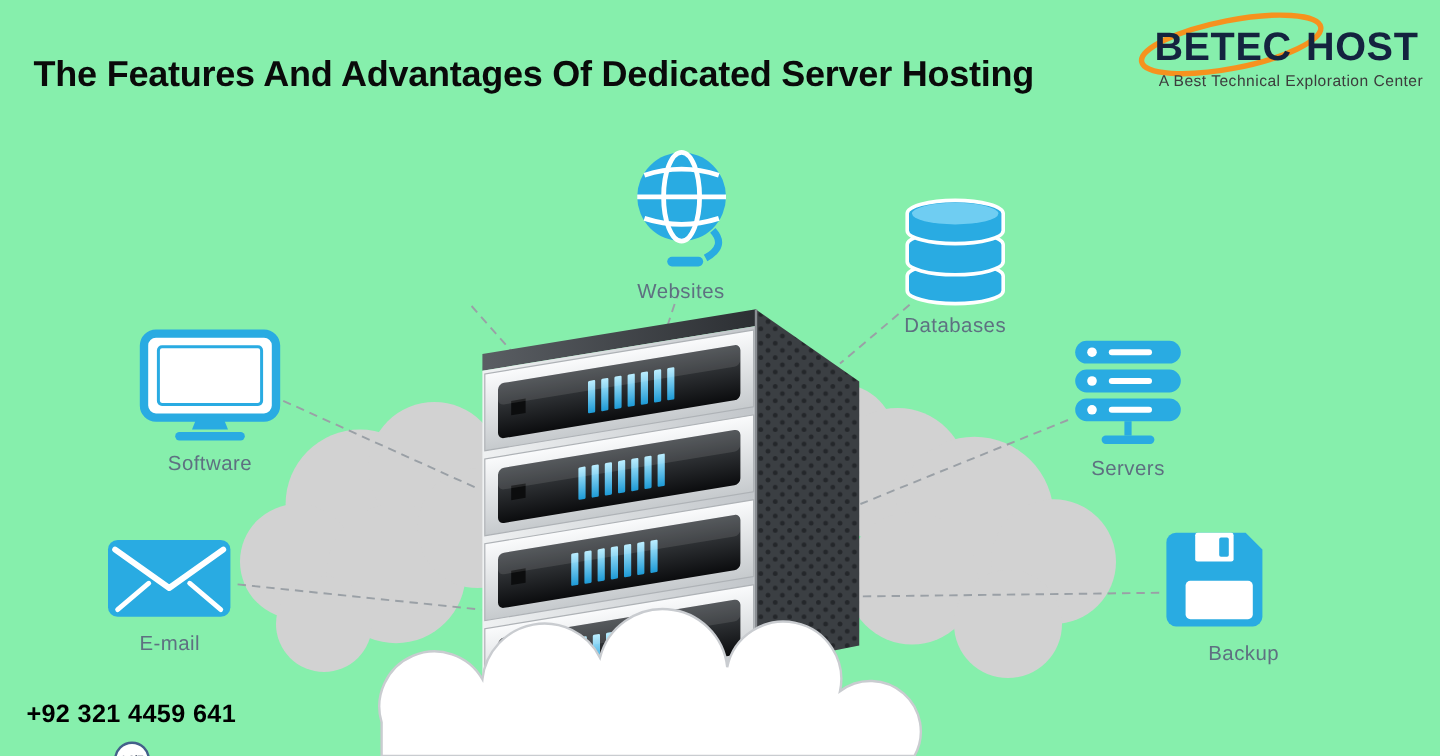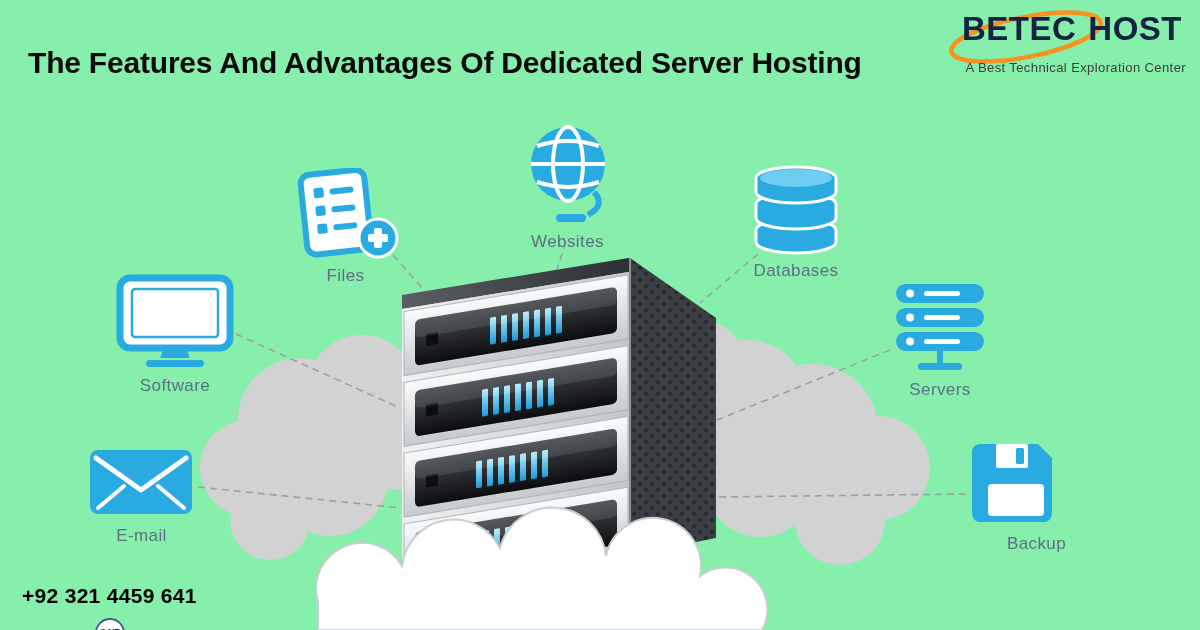--- a/index.html
+++ b/index.html
@@ -8,21 +8,21 @@
     overflow:hidden;font-family:"Liberation Sans",sans-serif;
   }
   .illustration{position:absolute;left:0;top:0;z-index:1;}
   .title{
     position:absolute;left:28px;top:46px;width:950px;z-index:3;
     font-size:30px;font-weight:700;color:#0a0a0a;letter-spacing:-0.2px;
   }
   
   .logo{position:absolute;left:952px;top:8px;width:240px;height:80px;z-index:3;}
   .logo-swoosh{position:absolute;left:0;top:0;overflow:visible;}
-  .logo-text{position:absolute;left:10px;top:2px;white-space:nowrap;
+  .logo-text{position:absolute;left:10px;top:12px;white-space:nowrap;
     font-weight:800;font-size:33px;color:#14233f;letter-spacing:0.5px;}
   .logo-text .b2{margin-left:12px;}
   .logo-tagline{position:absolute;right:6px;top:52px;font-size:13px;color:#3c3c3c;letter-spacing:0.4px;}
   
   .feature{position:absolute;z-index:2;text-align:center;}
   .flabel{font-size:17px;color:#5e7081;letter-spacing:0.4px;margin-top:2px;}
   .f-files{left:288px;top:168px;width:115px;}
   .f-websites{left:515px;top:122px;width:105px;text-align:center;}
   .f-databases{left:740px;top:162px;width:112px;}
   .f-software{left:112px;top:272px;width:126px;}
@@ -179,39 +179,20 @@
   <div class="logo">
     <svg class="logo-swoosh" width="240" height="80">
       <ellipse cx="74" cy="29" rx="76" ry="20" transform="rotate(-11 74 29)" fill="none" stroke="#f6921e" stroke-width="4.5"></ellipse>
     </svg>
     <div class="logo-text">
       <span class="b1">BETEC</span><span class="b2">HOST</span>
     </div>
     <div class="logo-tagline">A Best Technical Exploration Center</div>
   </div>
 
-  <div class="feature f-files">
-    <svg width="115" height="92" viewBox="0 0 115 92">
-      <g transform="rotate(-6 50 46)">
-        <rect x="16" y="4" width="64" height="80" rx="9" fill="#fff" stroke="#29abe2" stroke-width="6"></rect>
-        <g fill="#29abe2">
-          <rect x="28" y="18" width="10" height="10" rx="2"></rect>
-            <rect x="44" y="20" width="24" height="6" rx="3"></rect>
-          <rect x="28" y="36" width="10" height="10" rx="2"></rect>
-            <rect x="44" y="38" width="24" height="6" rx="3"></rect>
-          <rect x="28" y="54" width="10" height="10" rx="2"></rect>
-            <rect x="44" y="56" width="24" height="6" rx="3"></rect>
-        </g>
-      </g>
-      <circle cx="90" cy="70" r="19" fill="#29abe2" stroke="#fff" stroke-width="3"></circle>
-      <rect x="80" y="66" width="20" height="8" rx="2" fill="#fff"></rect>
-      <rect x="86" y="60" width="8" height="20" rx="2" fill="#fff"></rect>
-    </svg>
-    <div class="flabel">Files</div>
-  </div>
 
   <div class="feature f-websites">
     <svg width="100" height="104" viewBox="0 0 100 104">
       <circle cx="50" cy="42" r="37" fill="#29abe2"></circle>
       <ellipse cx="50" cy="42" rx="15" ry="37" fill="none" stroke="#fff" stroke-width="4"></ellipse>
       <line x1="13" y1="42" x2="87" y2="42" stroke="#fff" stroke-width="4"></line>
       <path d="M19,24 Q50,14 81,24" fill="none" stroke="#fff" stroke-width="4"></path>
       <path d="M19,60 Q50,70 81,60" fill="none" stroke="#fff" stroke-width="4"></path>
       <path d="M76,70 Q88,83 70,93" fill="none" stroke="#29abe2" stroke-width="6"></path>
       <rect x="38" y="92" width="30" height="8" rx="4" fill="#29abe2"></rect>

